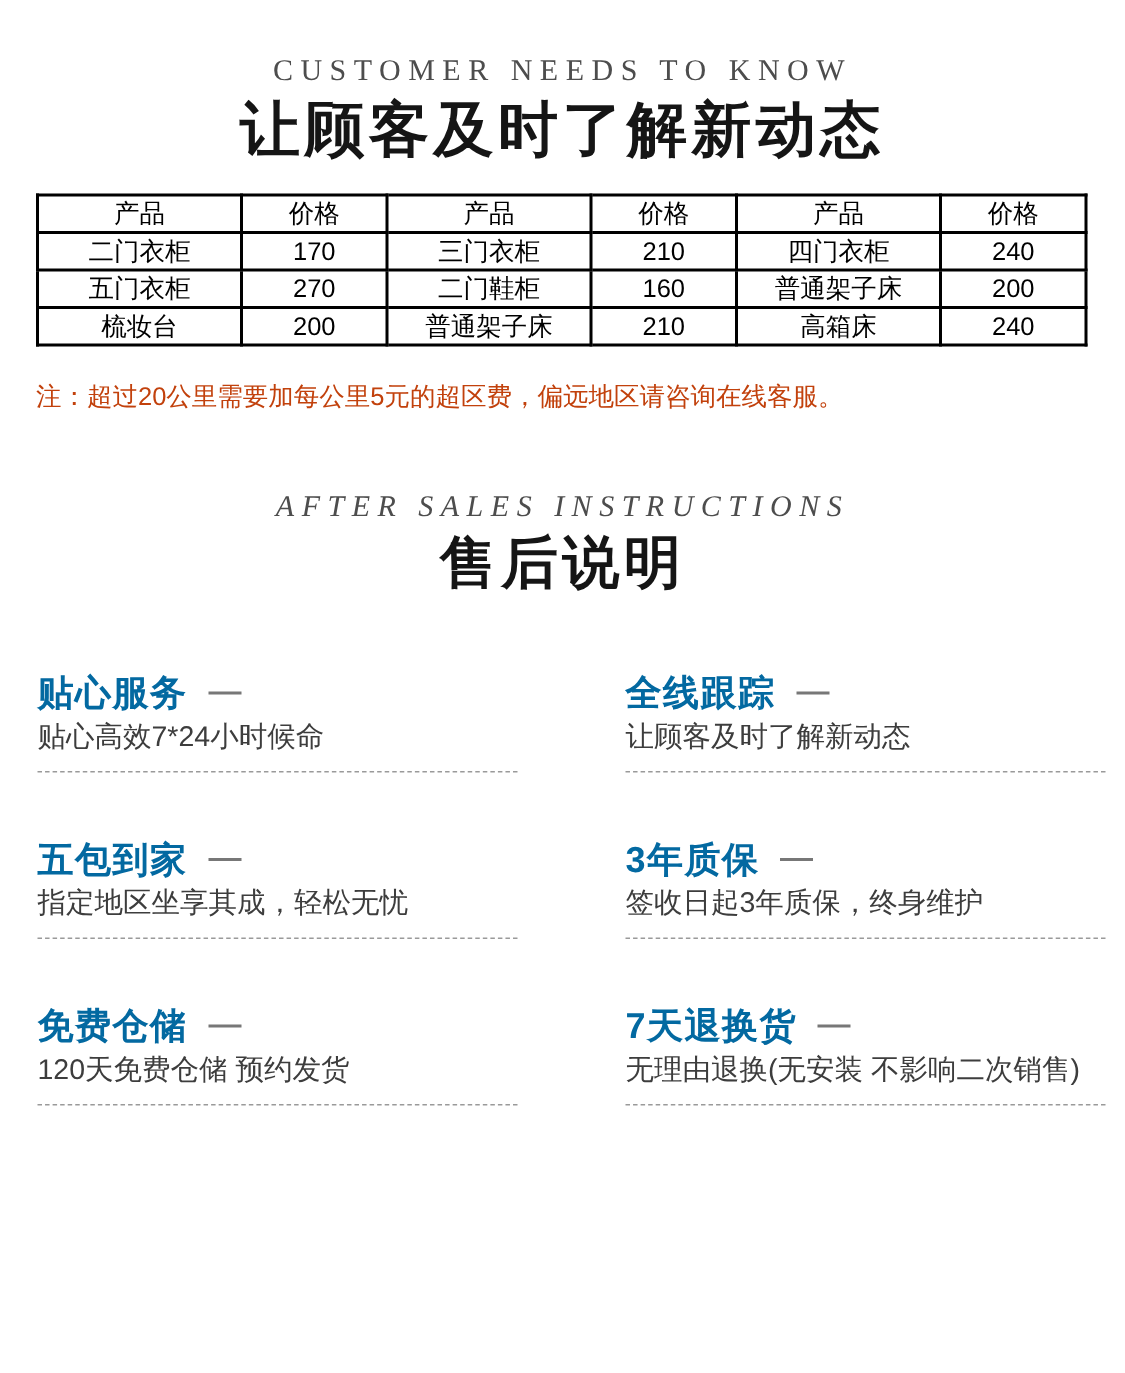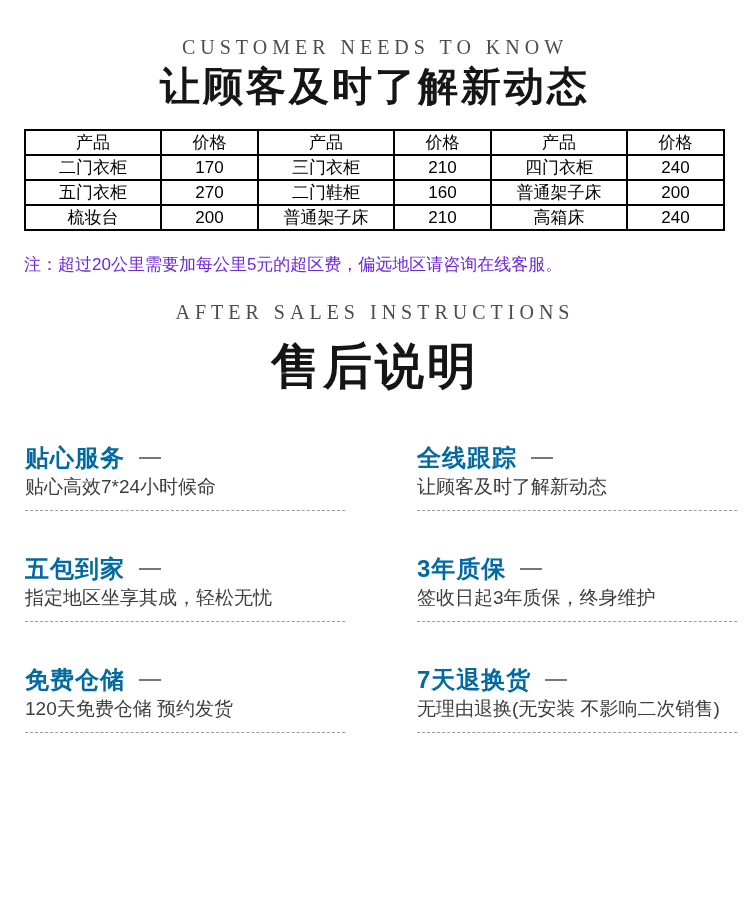--- a/index.html
+++ b/index.html
@@ -38,22 +38,22 @@
     height: 23px;
     padding: 0 2px;
     font-weight: normal;
   }
   col.c-prod { width: 136px; }
   col.c-price { width: 97px; }
   .note {
     margin: 22px 24px 0 24px;
     font-size: 17px; line-height: 24px;
   }
-  .sec2 .hdr-en { margin-top: 24px; }
-  .sec2 .hdr-zh { font-size: 49px; margin-top: 16px; line-height: 1.1; }
+  .sec2 .hdr-en { margin-top: 50px; font-style: italic; }
+  .sec2 .hdr-zh { font-size: 38px; margin-top: 6px; line-height: 1.1; }
   .svc-grid {
     display: grid;
     grid-template-columns: 320px 320px;
     column-gap: 72px;
     row-gap: 42px;
     margin: 48px 0 0 25px;
   }
   .svc-item { }
   .svc-title-row {
     display: flex; align-items: center;
@@ -119,21 +119,21 @@
         <td>梳妆台</td>
         <td>200</td>
         <td>普通架子床</td>
         <td>210</td>
         <td>高箱床</td>
         <td>240</td>
       </tr>
     </tbody>
   </table>
 
-  <div class="note" style="color: #6d28d9;">注：超过20公里需要加每公里5元的超区费，偏远地区请咨询在线客服。</div>
+  <div class="note" style="color: #c2410c;">注：超过20公里需要加每公里5元的超区费，偏远地区请咨询在线客服。</div>
 </div>
 
 <div class="sec2">
   <div class="hdr-en">AFTER SALES INSTRUCTIONS</div>
   <div class="hdr-zh">售后说明</div>
 
   <div class="svc-grid">
     <div class="svc-item">
       <div class="svc-title-row">
         <span class="svc-title">贴心服务</span>

